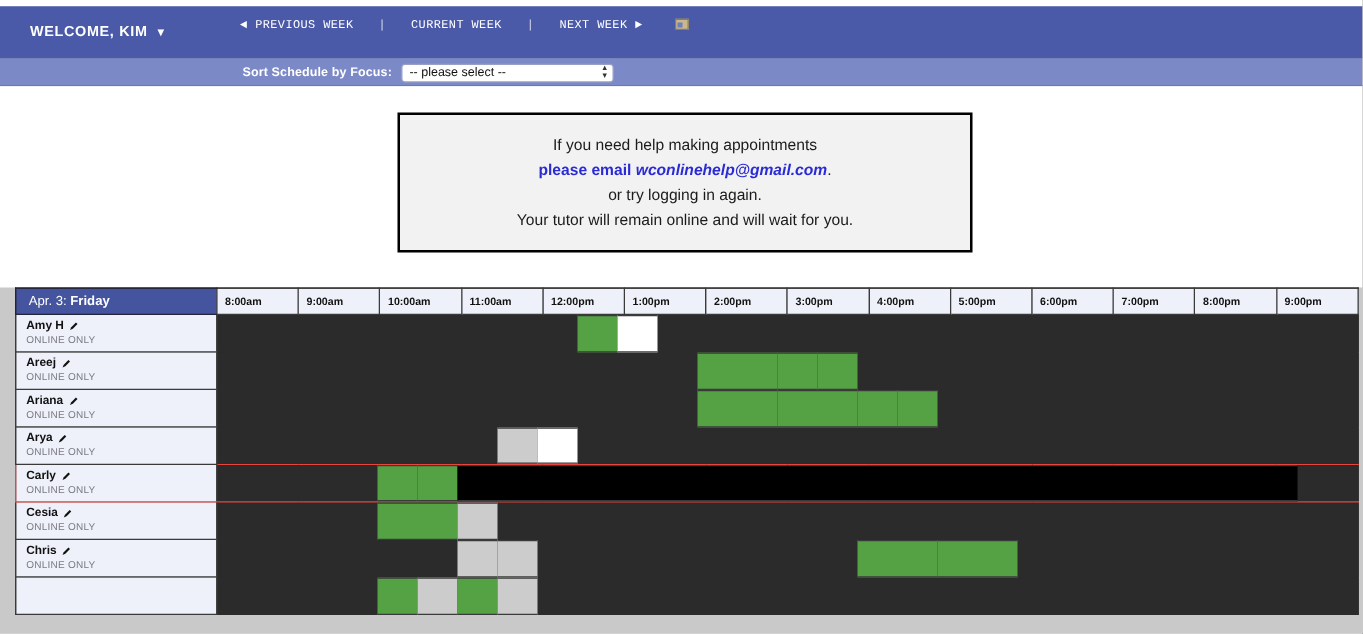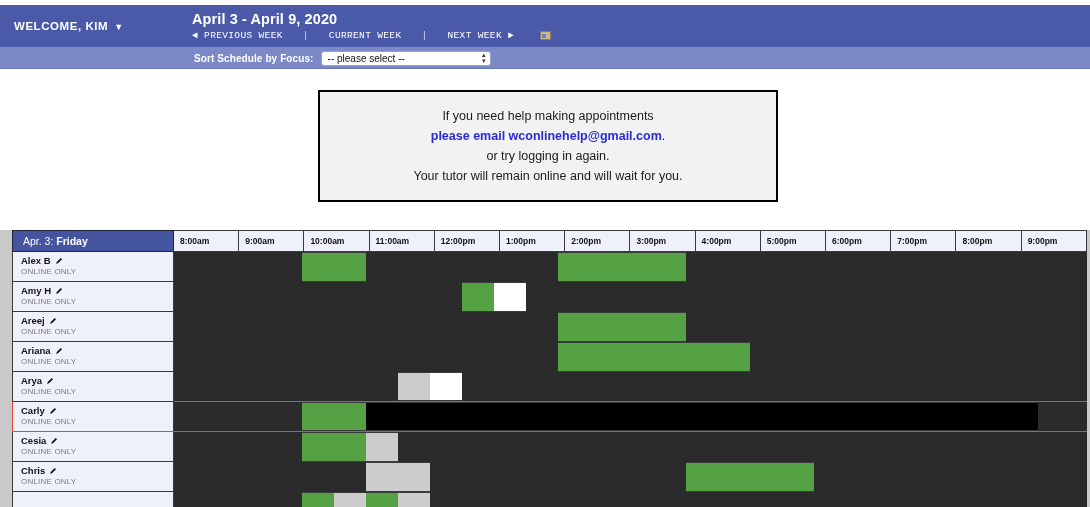--- a/index.html
+++ b/index.html
@@ -15,21 +15,21 @@
 
   
   .navbar {
     height: 42px;
     background: #4a5aa8;
     position: relative;
     color: #ffffff;
   }
   .welcome {
     position: absolute;
-    left: 14px; top: 15px;
+    left: 24px; top: 15px;
     font-size: 11.5px;
     font-weight: 600;
     letter-spacing: .55px;
     white-space: nowrap;
   }
   .welcome .caret { font-size: 9px; margin-left: 6px; display:inline-block; }
 
   .weekblock {
     position: absolute;
     left: 192px; top: 6px;
@@ -126,21 +126,21 @@
     position:absolute; left:318px; top:21px;
     width:460px; height:112px;
     border:2px solid #000;
     background:#f2f2f2;
     display:flex; flex-direction:column;
     align-items:center; justify-content:center;
     gap: 6px;
   }
   .helpline { font-size:12.5px; color:#1b1b1b; text-align:center; }
   .helpline.email { font-weight:700; color:#2b2bd6; }
-  .helpline.email .addr { }
+  .helpline.email .addr { font-style: italic; }
   .helpline.email .dot { color:#1b1b1b; font-weight:400; font-style:normal; }
 
   
   .sched-wrap {
     position:relative;
     background:#c9c9c9;
     height: 280px;
     padding-left: 12px;
   }
   .sched {
@@ -212,21 +212,20 @@
 
 <div class="top-strip"></div>
 
 <div class="navbar">
   <div class="welcome">
     <span>WELCOME, KIM</span><span class="caret">▼</span>
   </div>
 
   <div class="weekblock">
     <div class="weekrow1">
-      <span class="week-title">April 3 - April 9, 2020</span>
     </div>
     <div class="weekrow2">
       <a href="#">◄ PREVIOUS WEEK</a>
       <span class="sep">|</span>
       <a href="#">CURRENT WEEK</a>
       <span class="sep">|</span>
       <a href="#">NEXT WEEK ►</a>
       <span class="mini-icon"></span>
     </div>
   </div>
@@ -320,37 +319,20 @@
           <th class="hourcell">6:00pm</th>
           <th class="hourcell">7:00pm</th>
           <th class="hourcell">8:00pm</th>
           <th class="hourcell">9:00pm</th>
         </tr>
     </thead>
     <tbody id="sched-body">
         <tr>
           <td class="namecell">
             <div class="tname">
-              <span>Alex B</span>
-              <svg class="pencil" viewBox="0 0 16 16">
-                <path d="M2 14 L4 9.5 L11.5 2 L14 4.5 L6.5 12 Z" fill="#111"></path>
-              </svg>
-            </div>
-            <div class="tsub">ONLINE ONLY</div>
-          </td>
-          <td class="gridhost" colspan="14">
-            <div class="bg-lines"></div>
-            <div class="blk green" style="left: 128px; width: 64px;"></div>
-            <div class="blk green" style="left: 384px; width: 64px;"></div>
-            <div class="blk green" style="left: 448px; width: 64px;"></div>
-          </td>
-        </tr>
-        <tr>
-          <td class="namecell">
-            <div class="tname">
               <span>Amy H</span>
               <svg class="pencil" viewBox="0 0 16 16">
                 <path d="M2 14 L4 9.5 L11.5 2 L14 4.5 L6.5 12 Z" fill="#111"></path>
               </svg>
             </div>
             <div class="tsub">ONLINE ONLY</div>
           </td>
           <td class="gridhost" colspan="14">
             <div class="bg-lines"></div>
             <div class="blk green" style="left: 288px; width: 32px;"></div>

